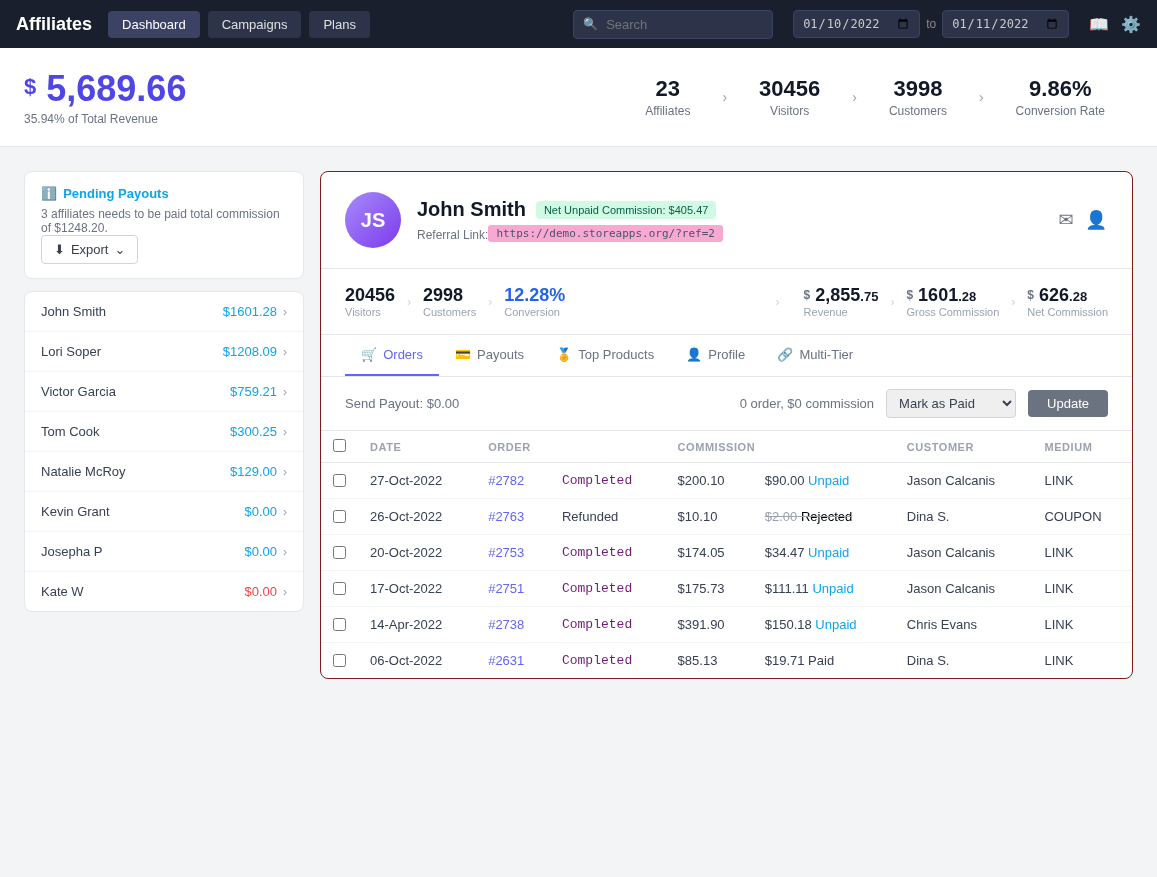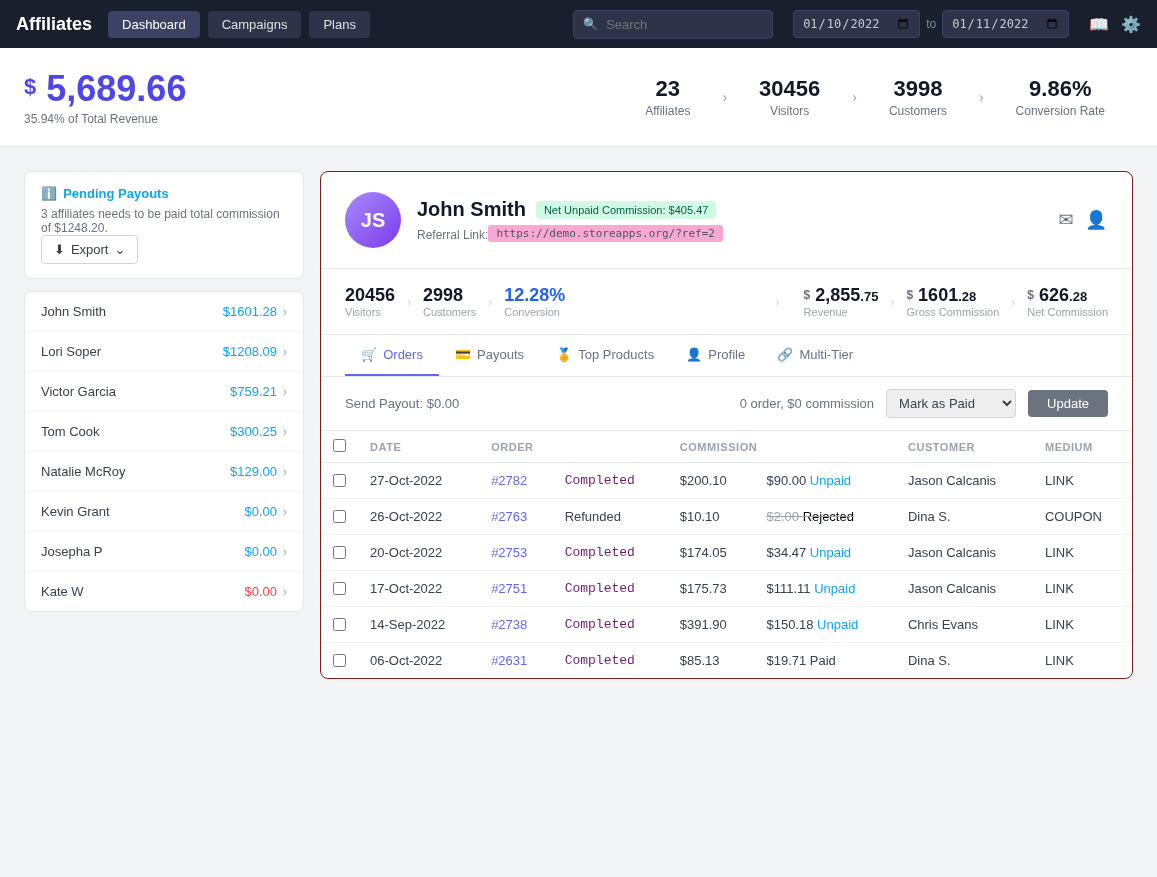--- a/index.html
+++ b/index.html
@@ -674,21 +674,21 @@
       <td class="" style="white-space:nowrap">$111.11 <span class="badge-unpaid">Unpaid</span></td>
       <td class="customer-link">Jason Calcanis</td>
       <td>LINK</td>
     </tr>
           <tr>
       <td class="check-cell">
               <div class="checkbox-wrap">
                 <input type="checkbox" style="">
               </div>
             </td>
-      <td>14-Sep-2022</td>
+      <td>14-Apr-2022</td>
       <td class="order-num">#2738</td>
       <td class="status-completed">Completed</td>
       <td class="amount">$391.90</td>
       <td class="" style="white-space:nowrap">$150.18 <span class="badge-unpaid">Unpaid</span></td>
       <td class="customer-link">Chris Evans</td>
       <td>LINK</td>
     </tr>
           <tr>
       <td class="check-cell">
               <div class="checkbox-wrap">

